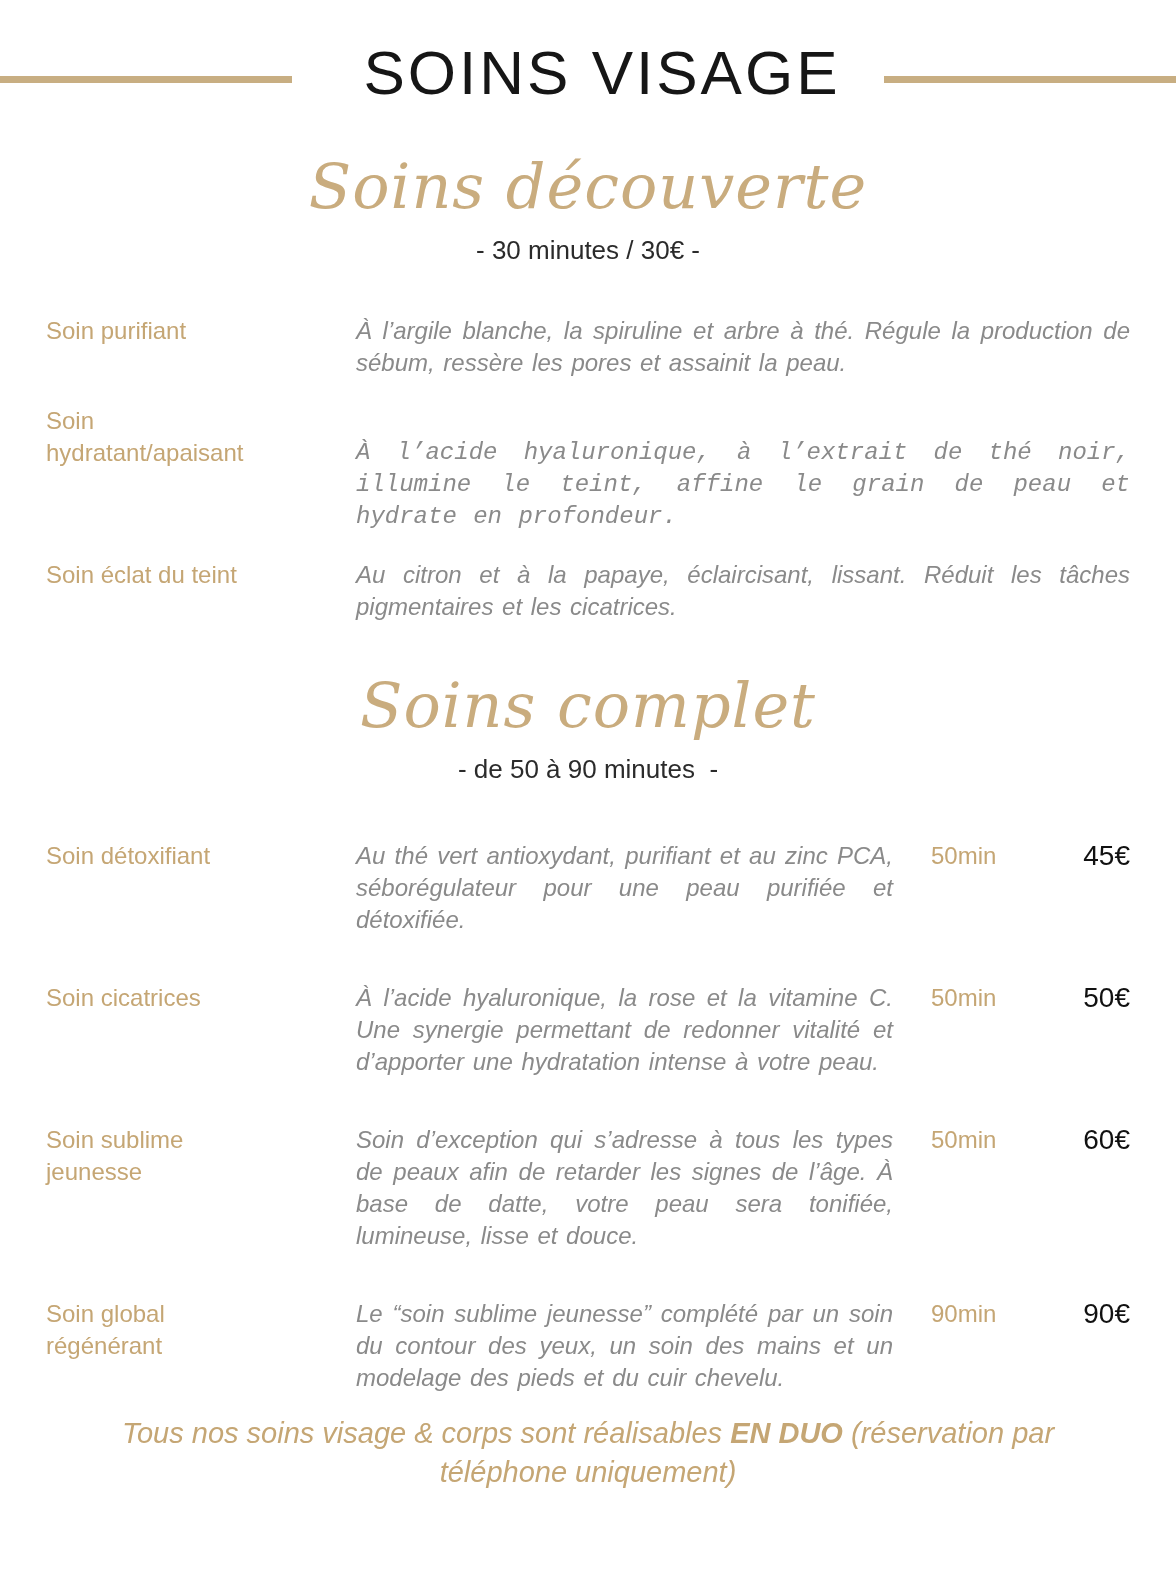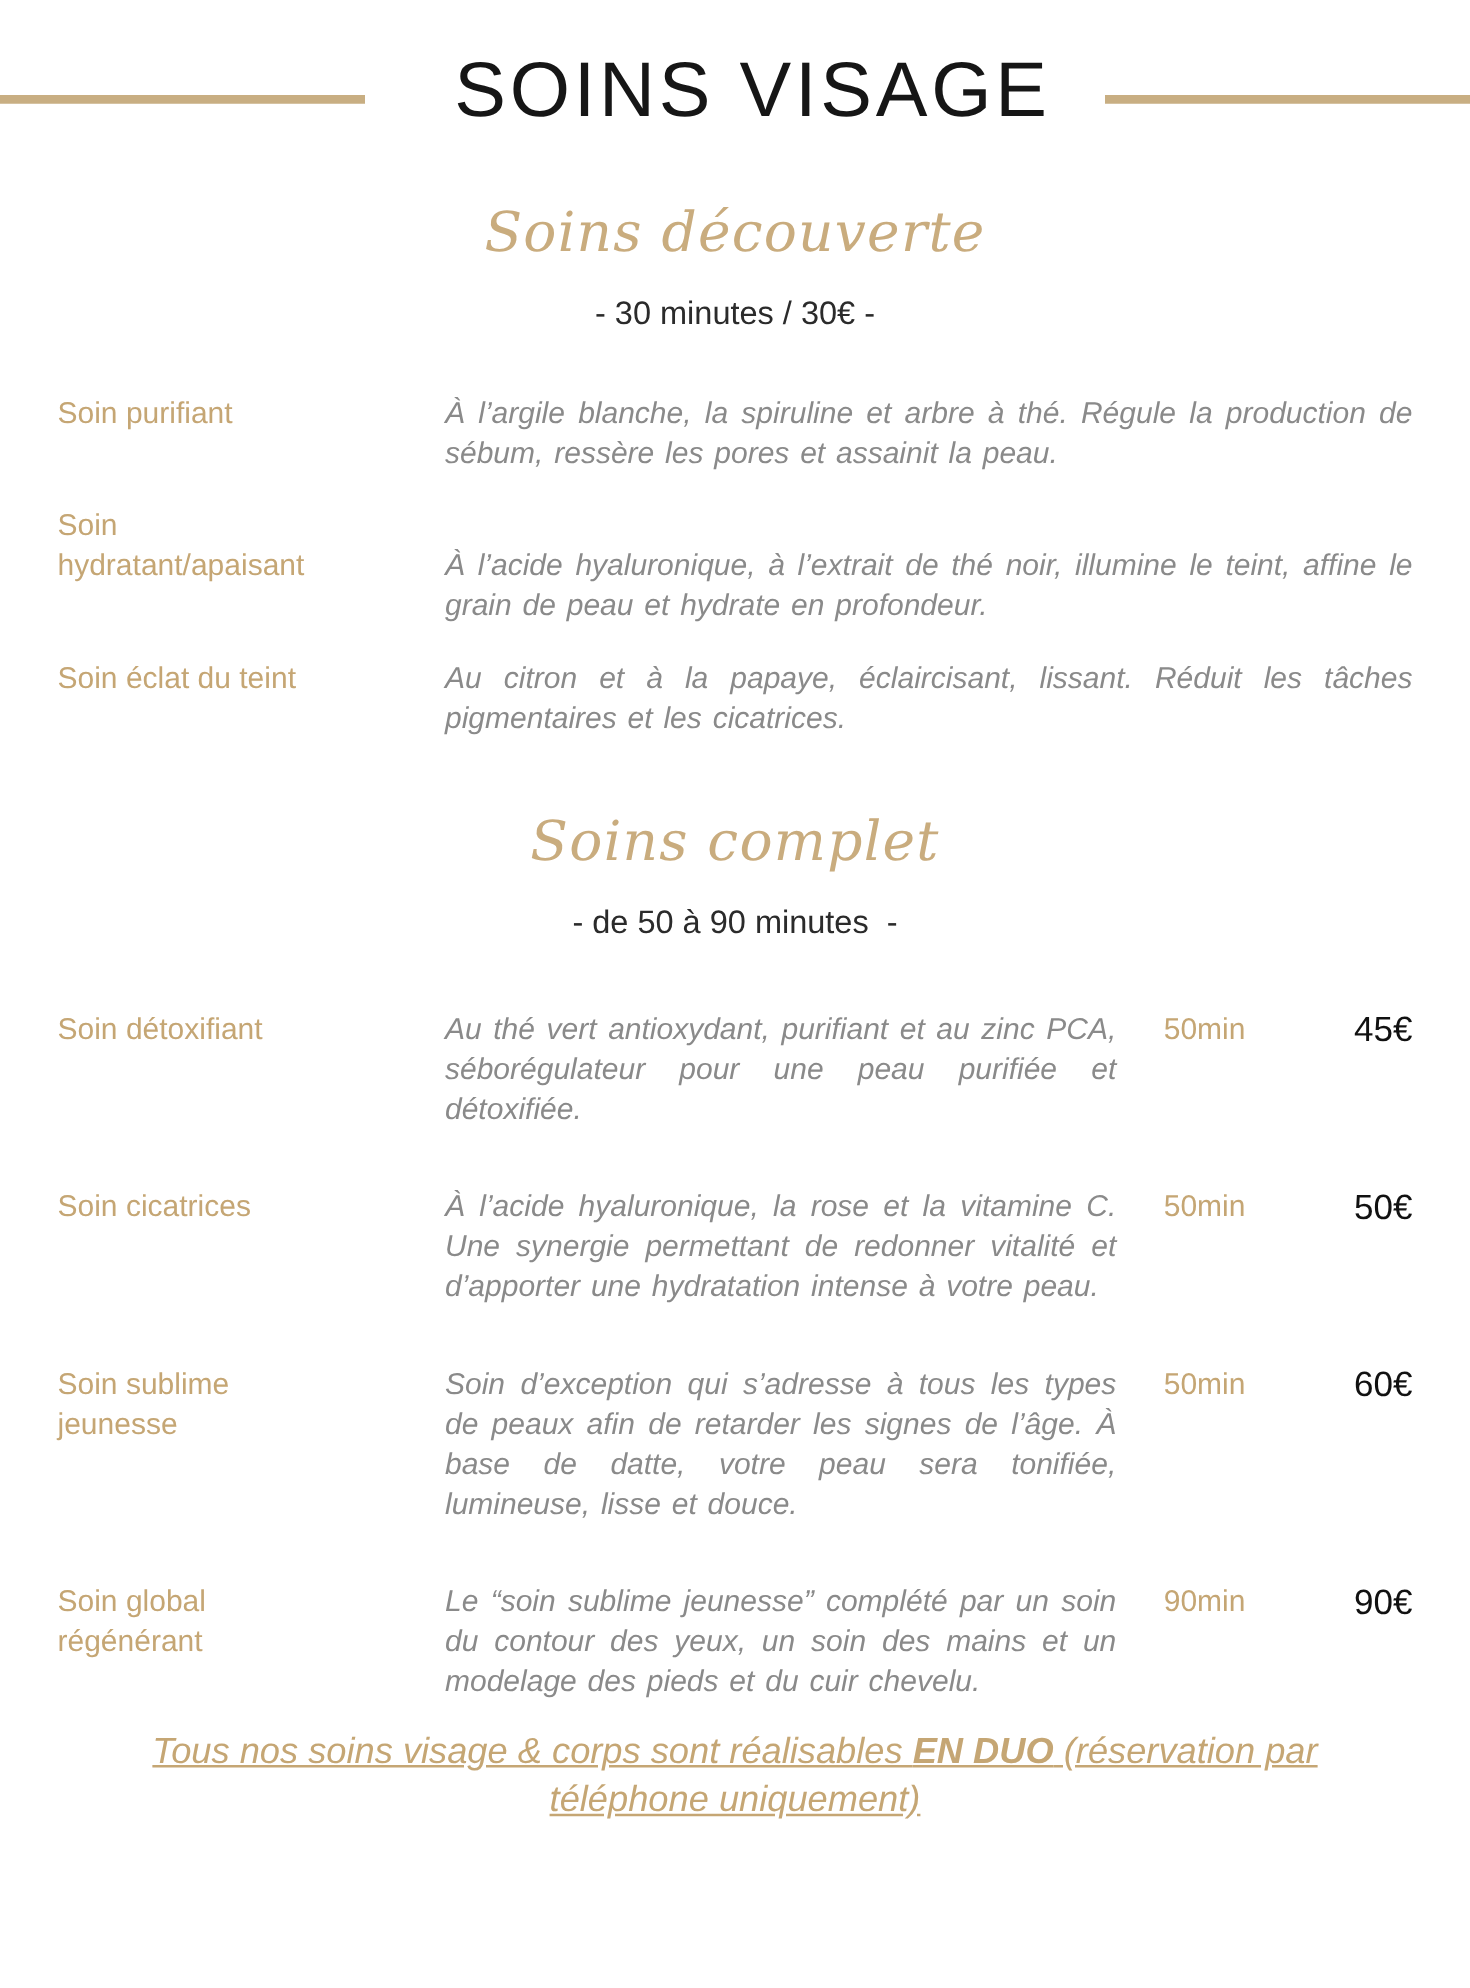--- a/index.html
+++ b/index.html
@@ -29,21 +29,21 @@
   .bar-right { right:0; }
   .page-title {
     text-align:center; font-size:62px; font-weight:400;
     letter-spacing:3px; color:var(--title-black); line-height:1;
   }
 
   
   .section-heading {
     margin-top:50px; text-align:center;
     font-family:"DejaVu Serif", serif; font-style:italic; font-weight:400;
-    font-size:44px; line-height:66px; letter-spacing:1px;
+    font-size:62px; line-height:66px; letter-spacing:1px;
     color:var(--gold-script);
   }
   .section-sub {
     margin-top:15px; text-align:center;
     font-size:26px; line-height:30px; color:var(--near-black);
     white-space:pre-wrap;
   }
 
   
   .menu {
@@ -56,36 +56,35 @@
     flex:0 0 205px; margin-right:105px;
     font-size:24px; line-height:32px; color:var(--gold);
     white-space:pre-line;
   }
   .item-desc {
     flex:1; font-size:24px; line-height:32px;
     font-style:italic; color:var(--desc-gray);
     text-align:justify; word-spacing:2px;
   }
   .menu-2 .item-desc { flex:0 0 537px; }
-  .offset-desc .item-desc { padding-top:32px; }
+  .offset-desc .item-desc { padding-top:32px;font-family:Liberation Mono, monospace; }
   .item-duration {
     flex:0 0 84px; margin-left:38px;
     font-size:24px; line-height:32px; color:var(--gold);
   }
   .item-price {
     flex:1; text-align:right;
     font-size:28px; line-height:32px; color:var(--price-black);
   }
 
   
   .footer-note {
     margin-top:20px; padding:0 55px; text-align:center;
     font-style:italic; font-size:29px; line-height:39px;
     color:var(--gold);
-    text-decoration:underline;
   }
   .footer-note .hl { font-weight:700; }
 </style>
 </head>
 <body>
 
 <div class="header">
   <div class="bar bar-left"></div>
   <div class="bar bar-right"></div>
   <h1 class="page-title">SOINS VISAGE</h1>

